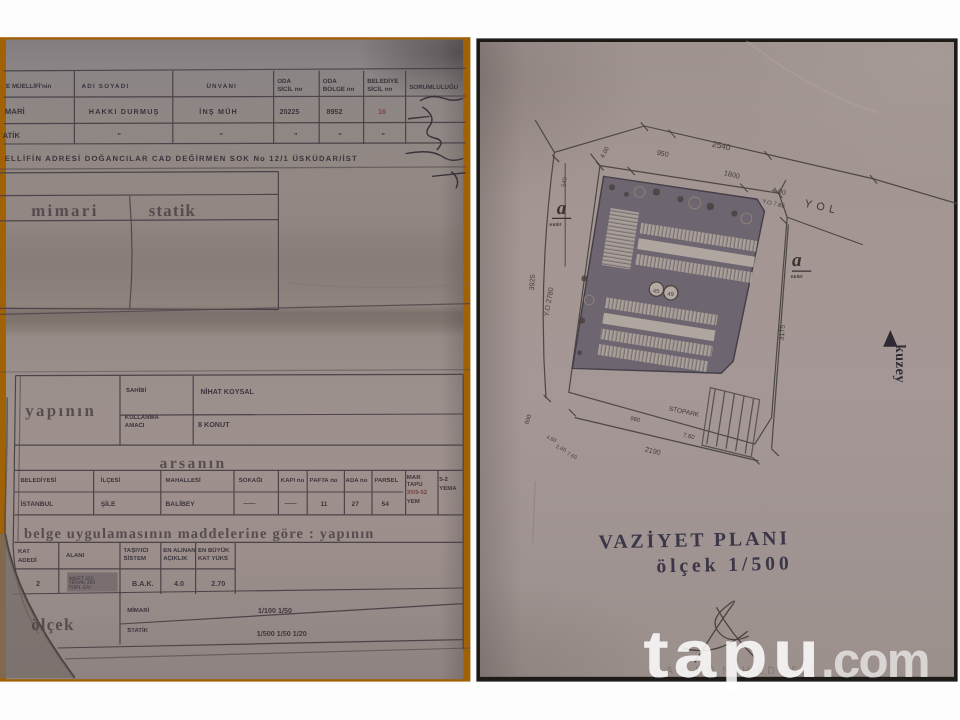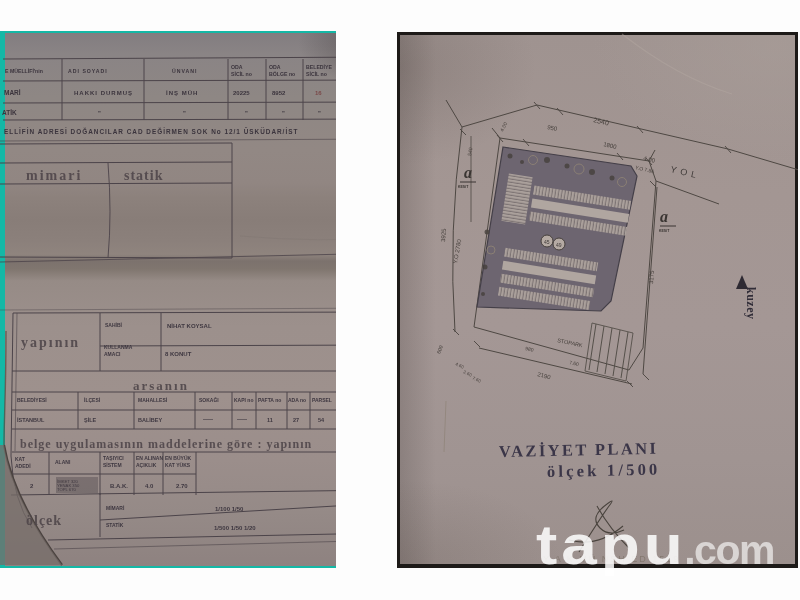--- a/index.html
+++ b/index.html
@@ -1,17 +1,17 @@
 <!DOCTYPE html>
 <html><head>
 <meta charset="utf-8">
 <style>
 html,body{margin:0;padding:0;width:800px;height:600px;background:#fdfdfd;font-family:"Liberation Sans",sans-serif;overflow:hidden}
 .abs{position:absolute}
-#photoL{position:absolute;left:0;top:31px;width:336px;height:537px;background:#14b8a6;overflow:hidden}
+#photoL{position:absolute;left:0;top:31px;width:392px;height:537px;background:#a16207;overflow:hidden}
 #paperL{position:absolute;left:5px;top:2px;width:381px;height:533px;
  background:
  radial-gradient(ellipse 120px 60px at 99% 2%, rgba(50,44,46,0.5) 0%, rgba(50,44,46,0) 70%),
  linear-gradient(270deg, rgba(58,50,52,0.22) 0%, rgba(58,50,52,0) 5%),linear-gradient(180deg,#827d80 0%,#8a8485 4%,#8e8784 12%,#928884 22%,#918682 28%,#8c817c 31%,#887d78 35%,#8b807b 39%,#8f847e 41.5%,#7c726d 42.8%,#80766f 44.3%,#968b86 46.5%,#9c908c 55%,#9e918d 68%,#9b8e8b 80%,#958a87 90%,#8e8280 100%);}
 #photoR{position:absolute;left:397px;top:32px;width:401px;height:536px;background:#1d1a18;overflow:hidden}
 #paperR{position:absolute;left:3px;top:3px;width:395px;height:529px;
  background:
  radial-gradient(ellipse 280px 180px at 95% 2%, rgba(170,159,154,0.55) 0%, rgba(170,159,154,0) 65%),
  radial-gradient(ellipse 220px 160px at 0% 6%, rgba(80,70,66,0.22) 0%, rgba(80,70,66,0) 62%),
  radial-gradient(ellipse 260px 140px at 2% 100%, rgba(80,70,66,0.18) 0%, rgba(80,70,66,0) 60%),

